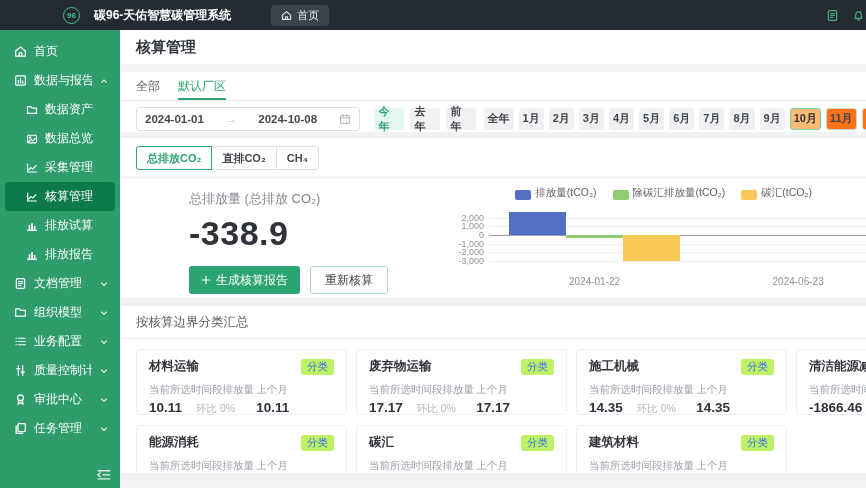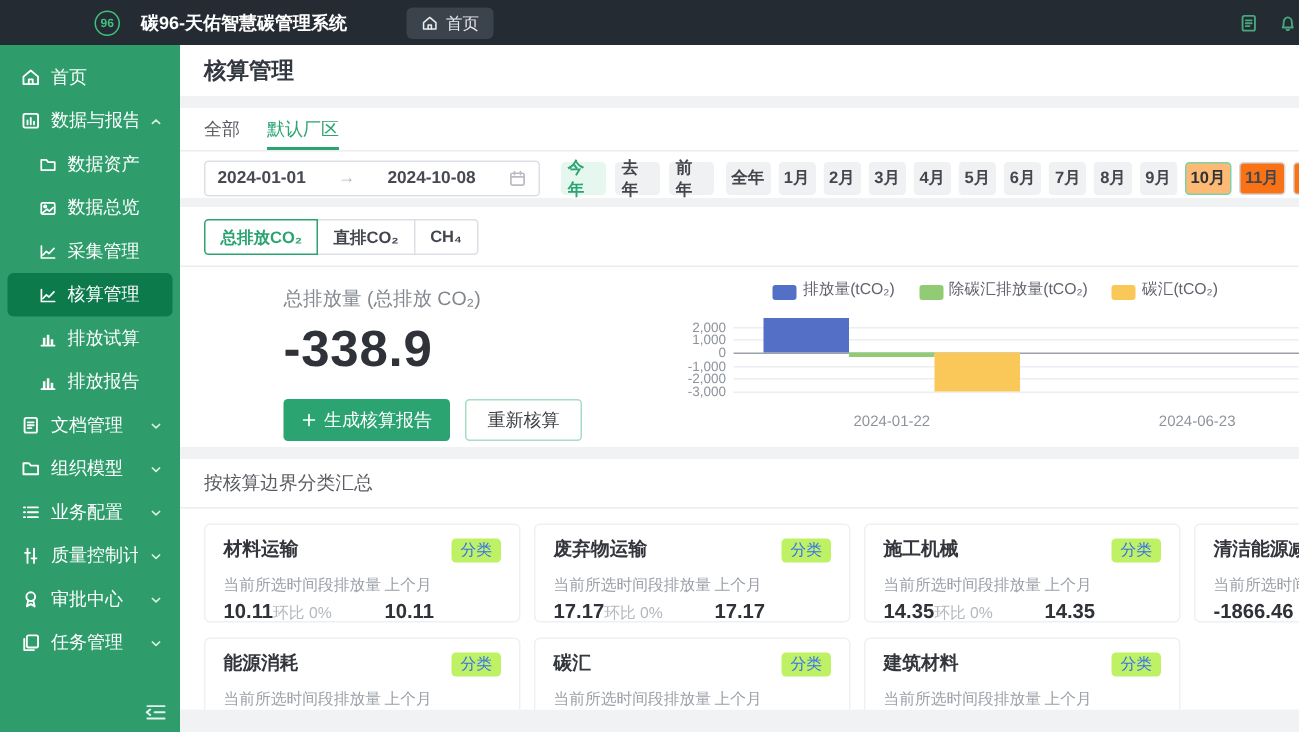--- a/index.html
+++ b/index.html
@@ -95,21 +95,21 @@
   
   .panel-c { height:167px; overflow:hidden; }
   .cards-grid { display:grid; grid-template-columns:repeat(4,211px); gap:10px 9px; padding:10px 16px 0; }
   .sum-card { border:1px solid #edf0f4; border-radius:4px; background:#fff; height:66px; padding:8px 12px 0; }
   .sum-title-row { display:flex; justify-content:space-between; align-items:center; }
   .sum-title { font-size:12.5px; font-weight:600; color:#33363c; }
   .badge { background:#bef264; color:#366ef4; font-size:10.5px; padding:1px 6px; border-radius:3px; }
   .sum-metrics { display:flex; margin-top:8px; }
   .metric-left { width:58%; } .metric-right { flex:1; }
   .metric-label { font-size:10.5px; color:#9aa0a8; white-space:nowrap; }
-  .metric-value-row { display:flex; align-items:baseline; gap:0; margin-top:3px; }
+  .metric-value-row { display:flex; align-items:baseline; gap:14px; margin-top:3px; }
   .metric-value { font-size:13.5px; font-weight:bold; color:#2f3238; }
   .metric-mom { font-size:10.5px; color:#b3b7be; white-space:nowrap; }
 </style>
 </head>
 <body>
 
 <div class="app">
 
   <div class="header">
     <span class="logo-circle">96</span>

